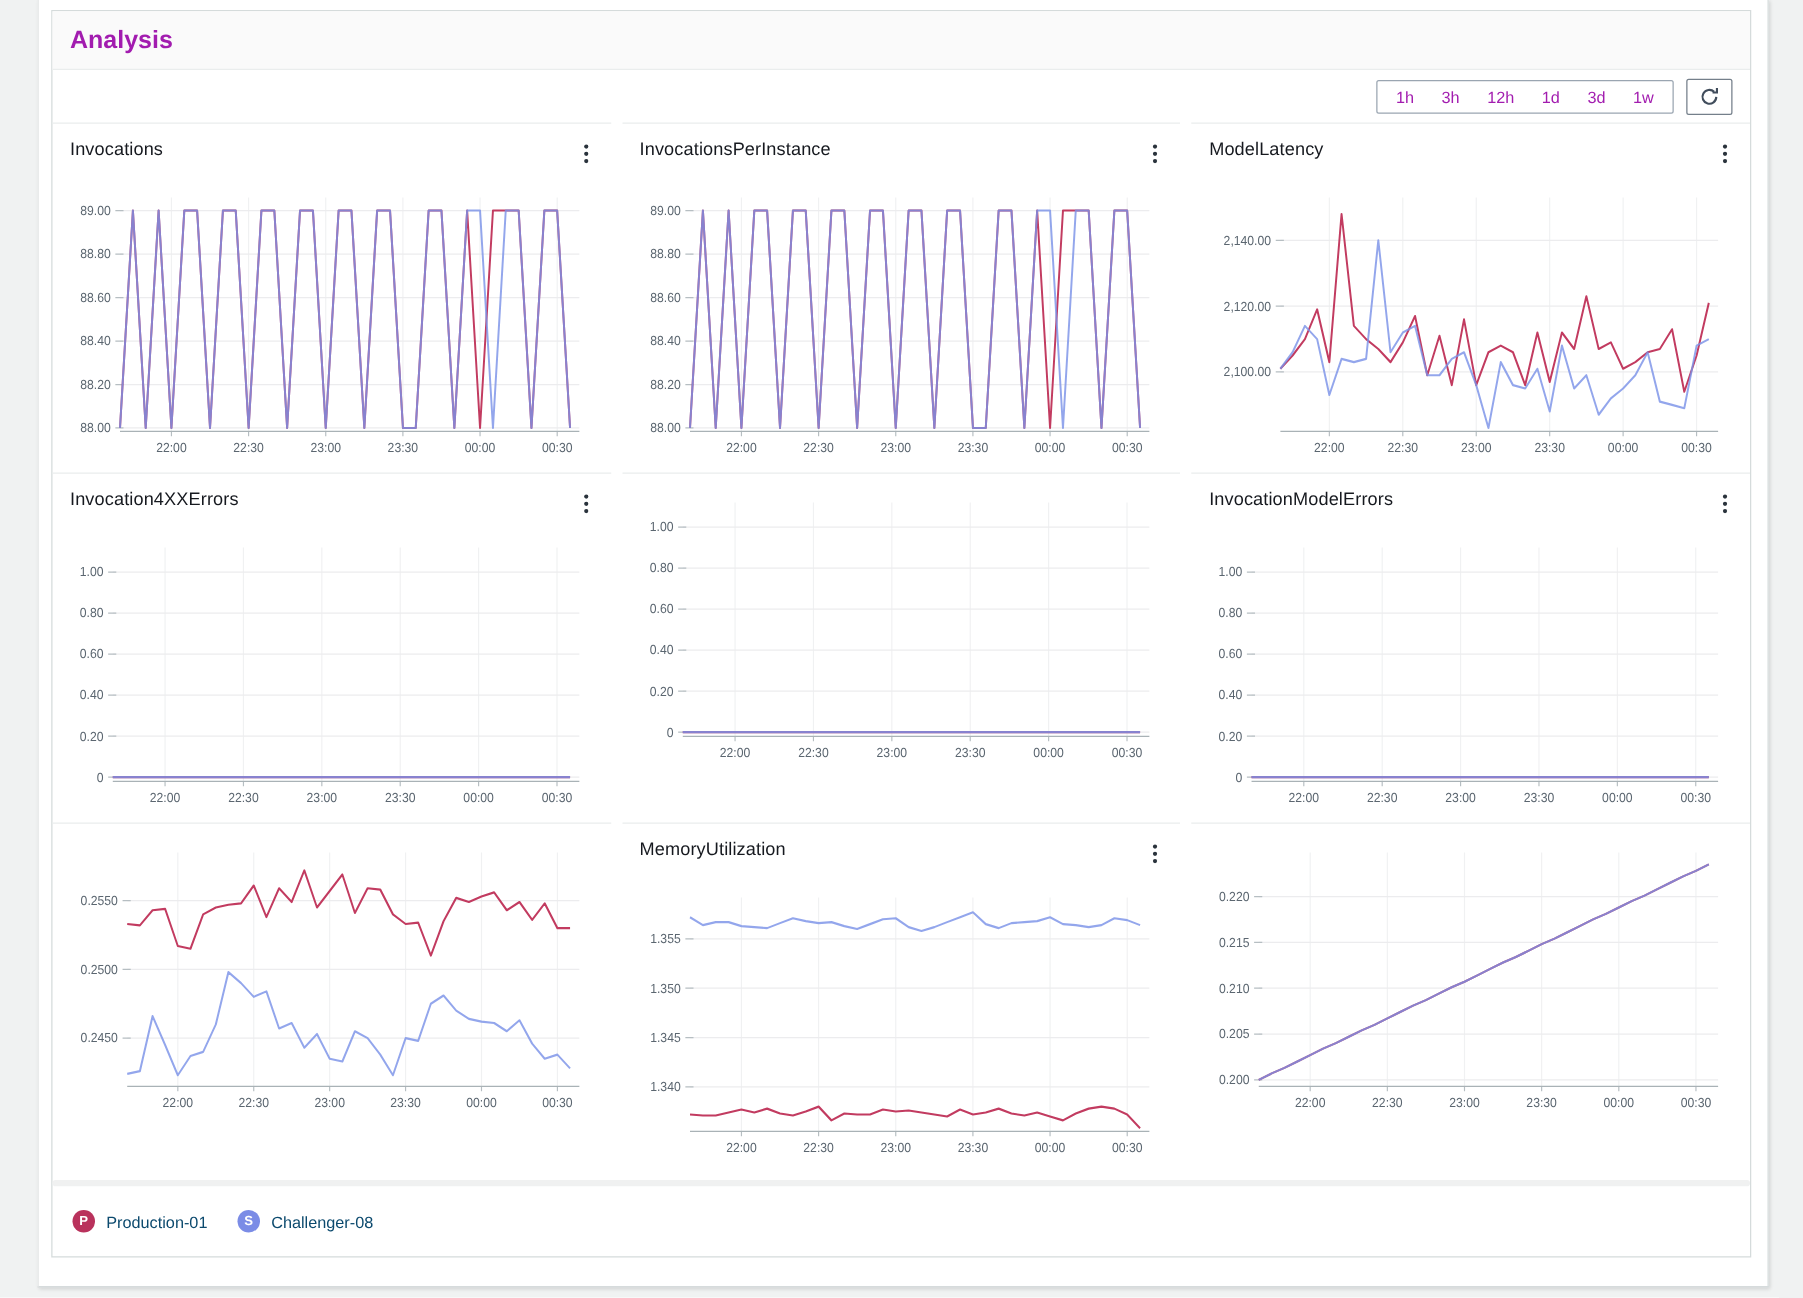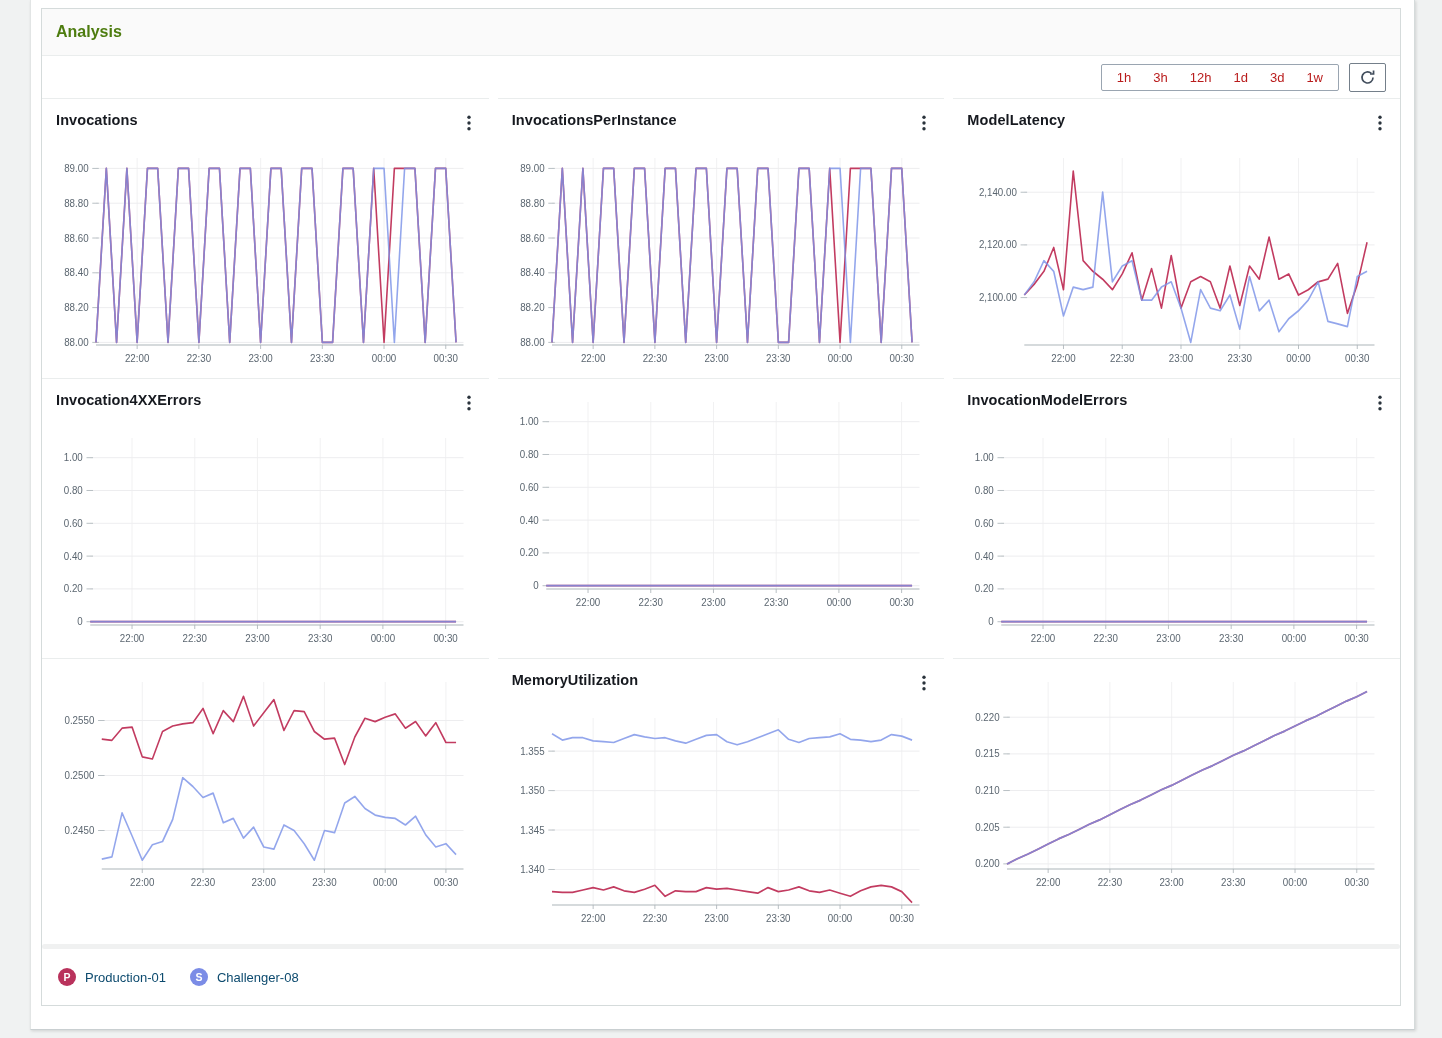--- a/index.html
+++ b/index.html
@@ -20,49 +20,49 @@
   .card {
     position:absolute; left:10px; top:8px; right:13px; bottom:23px;
     border:1px solid #d5dbdb; background:#fff;
     display:flex; flex-direction:column;
   }
   .card-header {
     height:47px; flex:0 0 47px; background:#fafafa;
     border-bottom:1px solid #eaeded;
     display:flex; align-items:center; padding:0 14px;
   }
-  .card-header h2 { margin:0; font-size:16px; font-weight:bold; color:#4d7c0f; }
+  .card-header h2 { margin:0; font-size:20px; font-weight:bold; color:#a21caf; }
   .card-body { flex:1; display:flex; flex-direction:column; min-height:0; }
   .toolbar {
     height:42px; flex:0 0 42px; display:flex; align-items:center;
     justify-content:flex-end; gap:10px; padding:0 14px;
   }
   .range-group {
     display:flex; align-items:center; border:1px solid #9aa5b1;
     border-radius:2px; height:27px; padding:0 4px; background:#fff;
   }
   .range-btn {
-    font-size:13px; font-weight:500; color:#b91c1c; padding:4px 11px;
+    font-size:13px; font-weight:500; color:#a21caf; padding:4px 11px;
     cursor:pointer; background:none; border:none; font-family:inherit;
   }
   .refresh-btn {
     width:37px; height:29px; border:1px solid #747f8a; border-radius:2px;
     background:#fff; display:flex; align-items:center; justify-content:center;
     cursor:pointer; padding:0;
   }
   .grid {
     display:grid; grid-template-columns:1fr 1fr 1fr; column-gap:9px;
     flex:0 0 auto;
   }
   .cell {
     border-top:1px solid #eaeded; height:280px; padding:13px 14px 0 14px;
     overflow:hidden;
   }
   .cell-head { display:flex; justify-content:space-between; align-items:flex-start; height:36px; }
-  .cell-head h3 { margin:0; font-size:14.5px; font-weight:700; color:#16191f; letter-spacing:.1px; }
+  .cell-head h3 { margin:0; font-size:14.5px; font-weight:400; color:#16191f; letter-spacing:.1px; }
   .kebab {
     background:none; border:none; padding:2px 4px; cursor:pointer; line-height:0; margin-top:1px;
   }
   svg.plot { width:100%; height:225px; display:block; }
   .scroll-strip {
     height:5px; flex:0 0 5px; margin-top:6px; background:#f0f1f1; border-radius:3px;
   }
   .legend {
     flex:1; display:flex; align-items:center; gap:24px; padding:0 16px; min-height:52px;
   }

